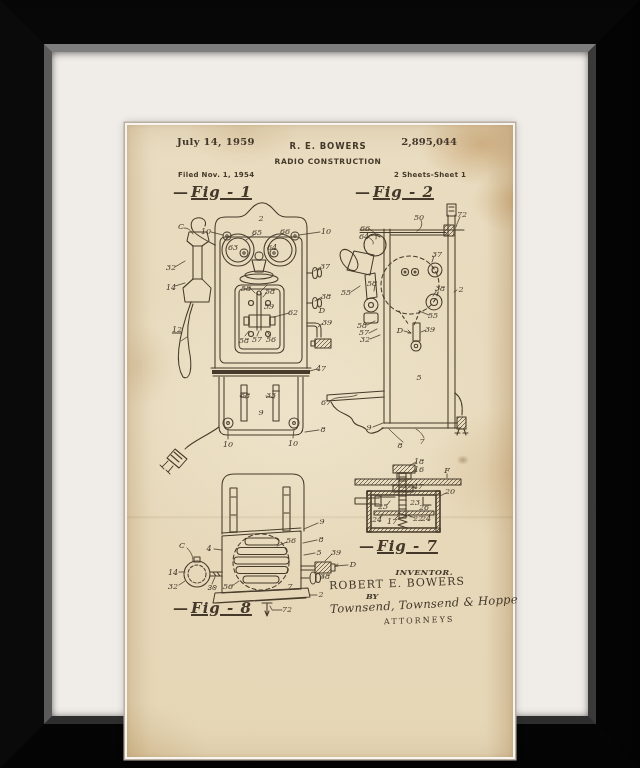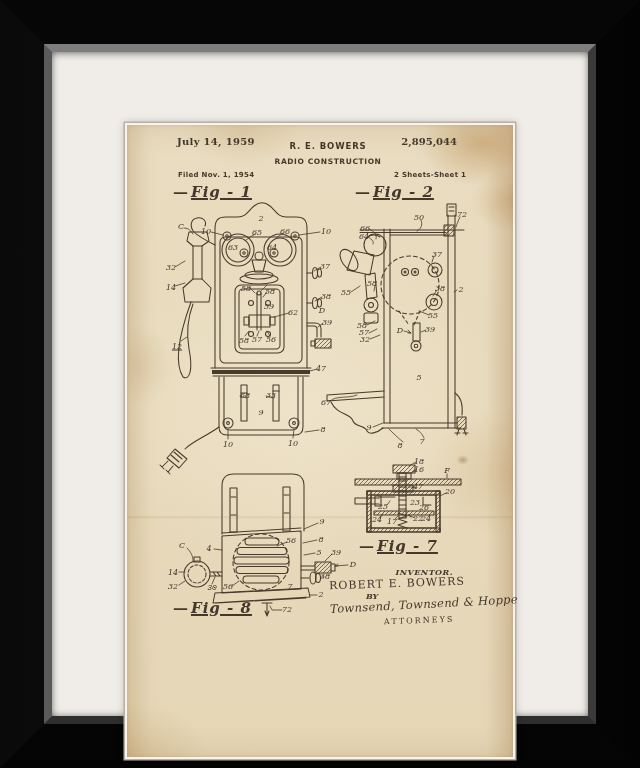--- a/index.html
+++ b/index.html
@@ -323,21 +323,21 @@
         <span class="ref" style="left: 44px; top: 142px;">32</span>
         <span class="ref" style="left: 44px; top: 162px;">14</span>
         <span class="ref" style="left: 119px; top: 163px;">58</span>
         <span class="ref" style="left: 142px; top: 162px; margin-top: 19px;">59</span>
         <span class="ref" style="left: 143px; top: 166px;">58</span>
         <span class="ref" style="left: 198px; top: 141px;">37</span>
         <span class="ref" style="left: 199px; top: 171px;">38</span>
         <span class="ref" style="left: 195px; top: 185px;">D</span>
         <span class="ref" style="left: 200px; top: 197px;">39</span>
         <span class="ref" style="left: 166px; top: 187px;">62</span>
-        <span class="ref" style="left: 50px; top: 221px; text-decoration: underline;">12</span>
+        <span class="ref" style="left: 50px; top: 204px; text-decoration: underline;">12</span>
         <span class="ref" style="left: 117px; top: 215px;">58</span>
         <span class="ref" style="left: 130px; top: 214px;">57</span>
         <span class="ref" style="left: 144px; top: 214px;">56</span>
         <span class="ref" style="left: 194px; top: 243px;">47</span>
         <span class="ref" style="left: 199px; top: 277px;">67</span>
         <span class="ref" style="left: 118px; top: 270px;">68</span>
         <span class="ref" style="left: 144px; top: 270px;">33</span>
         <span class="ref" style="left: 134px; top: 287px;">9</span>
         <span class="ref" style="left: 196px; top: 304px;">8</span>
         <span class="ref" style="left: 101px; top: 319px;">10</span>

